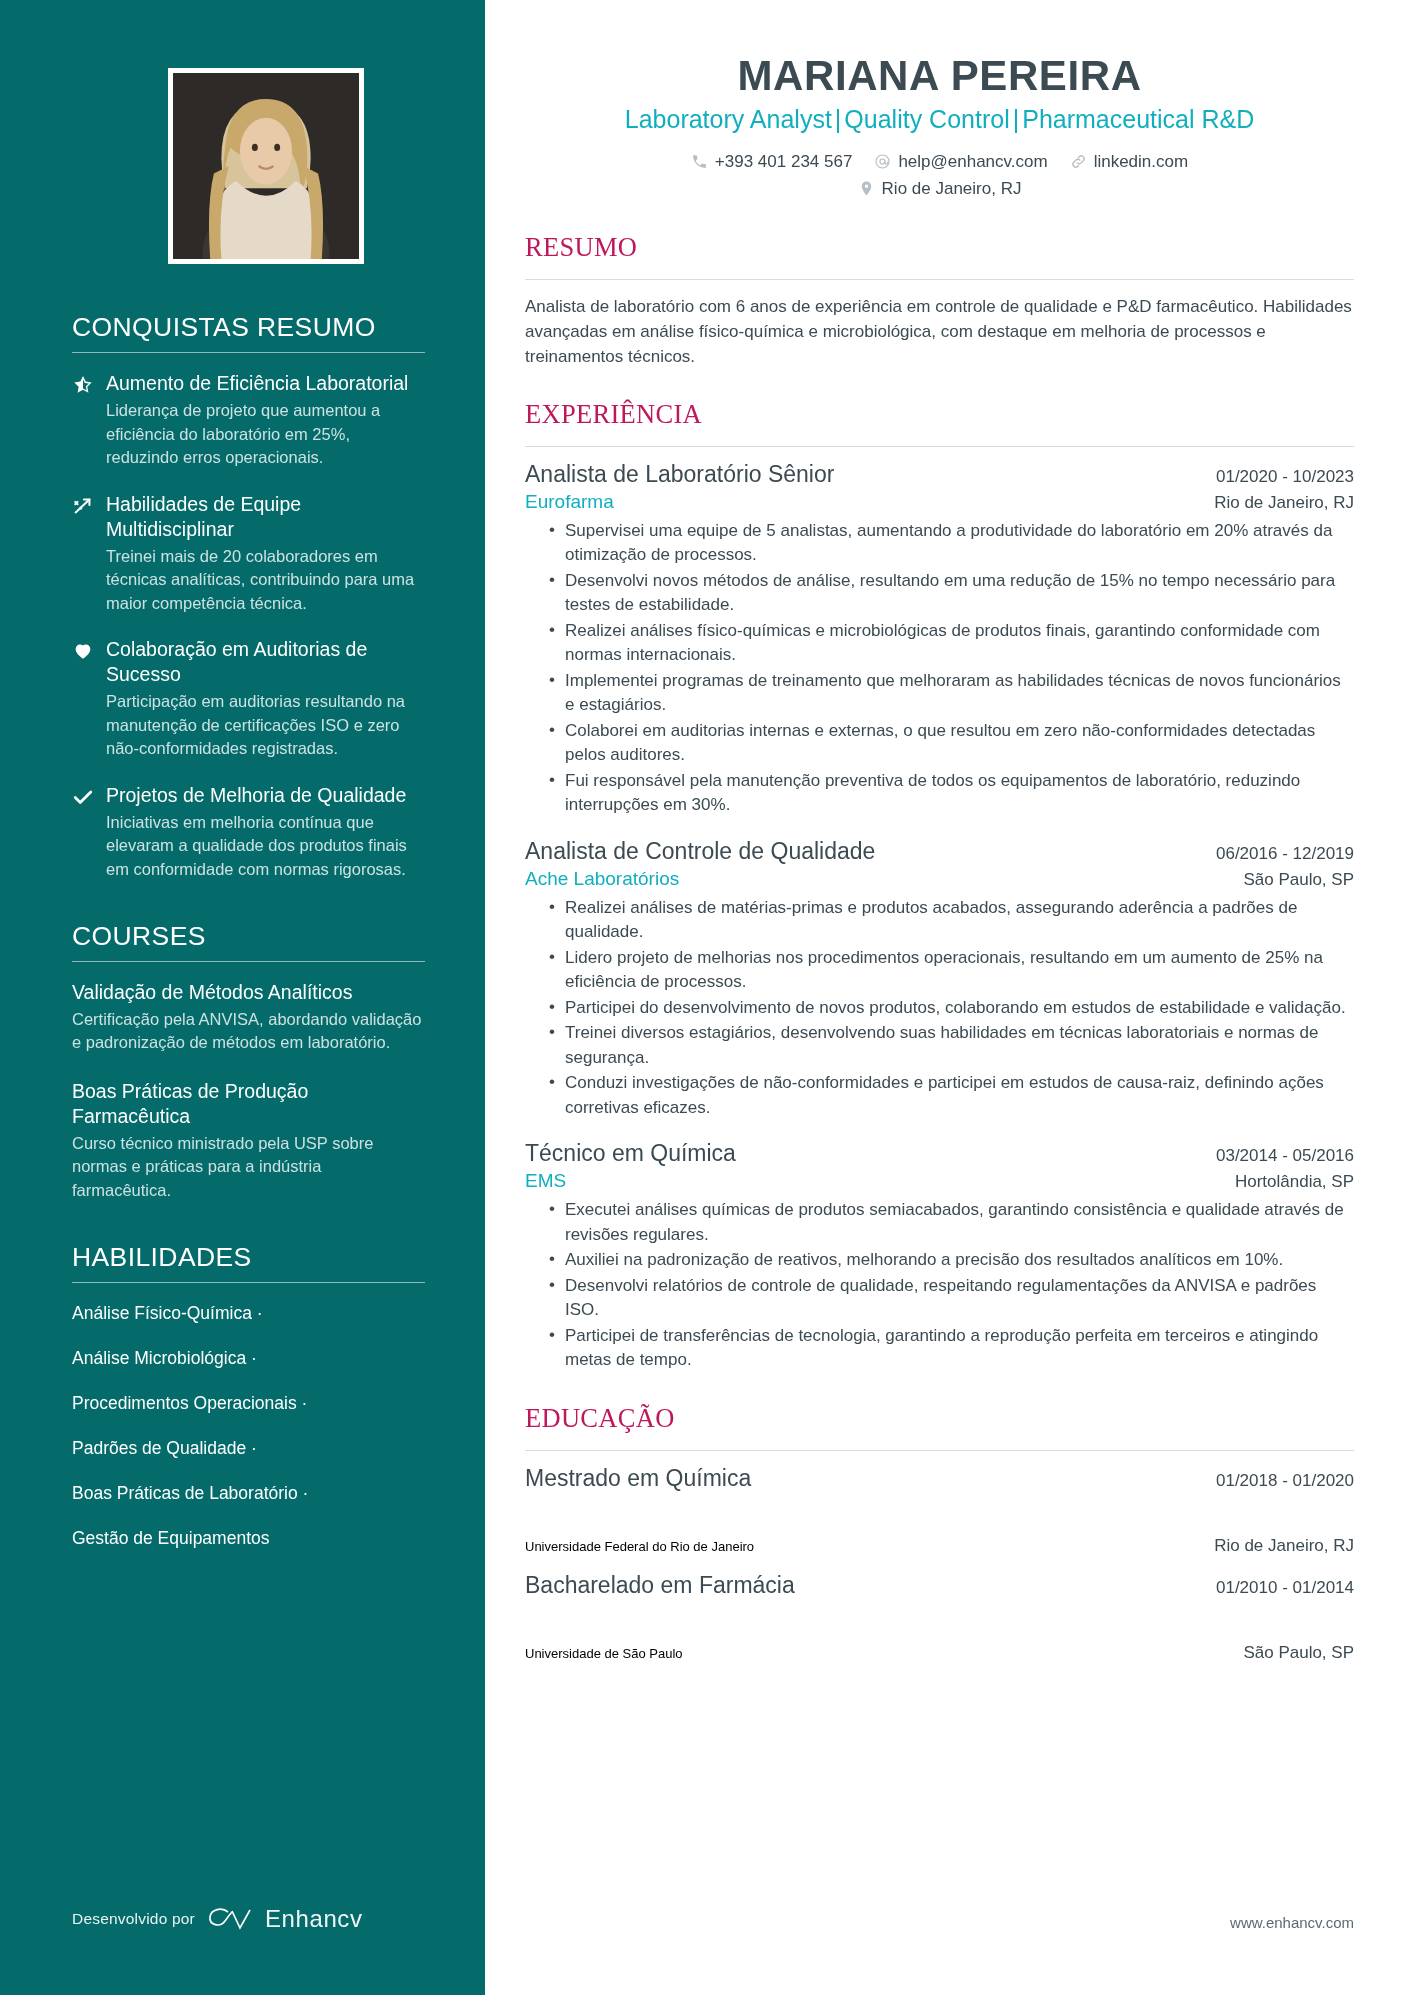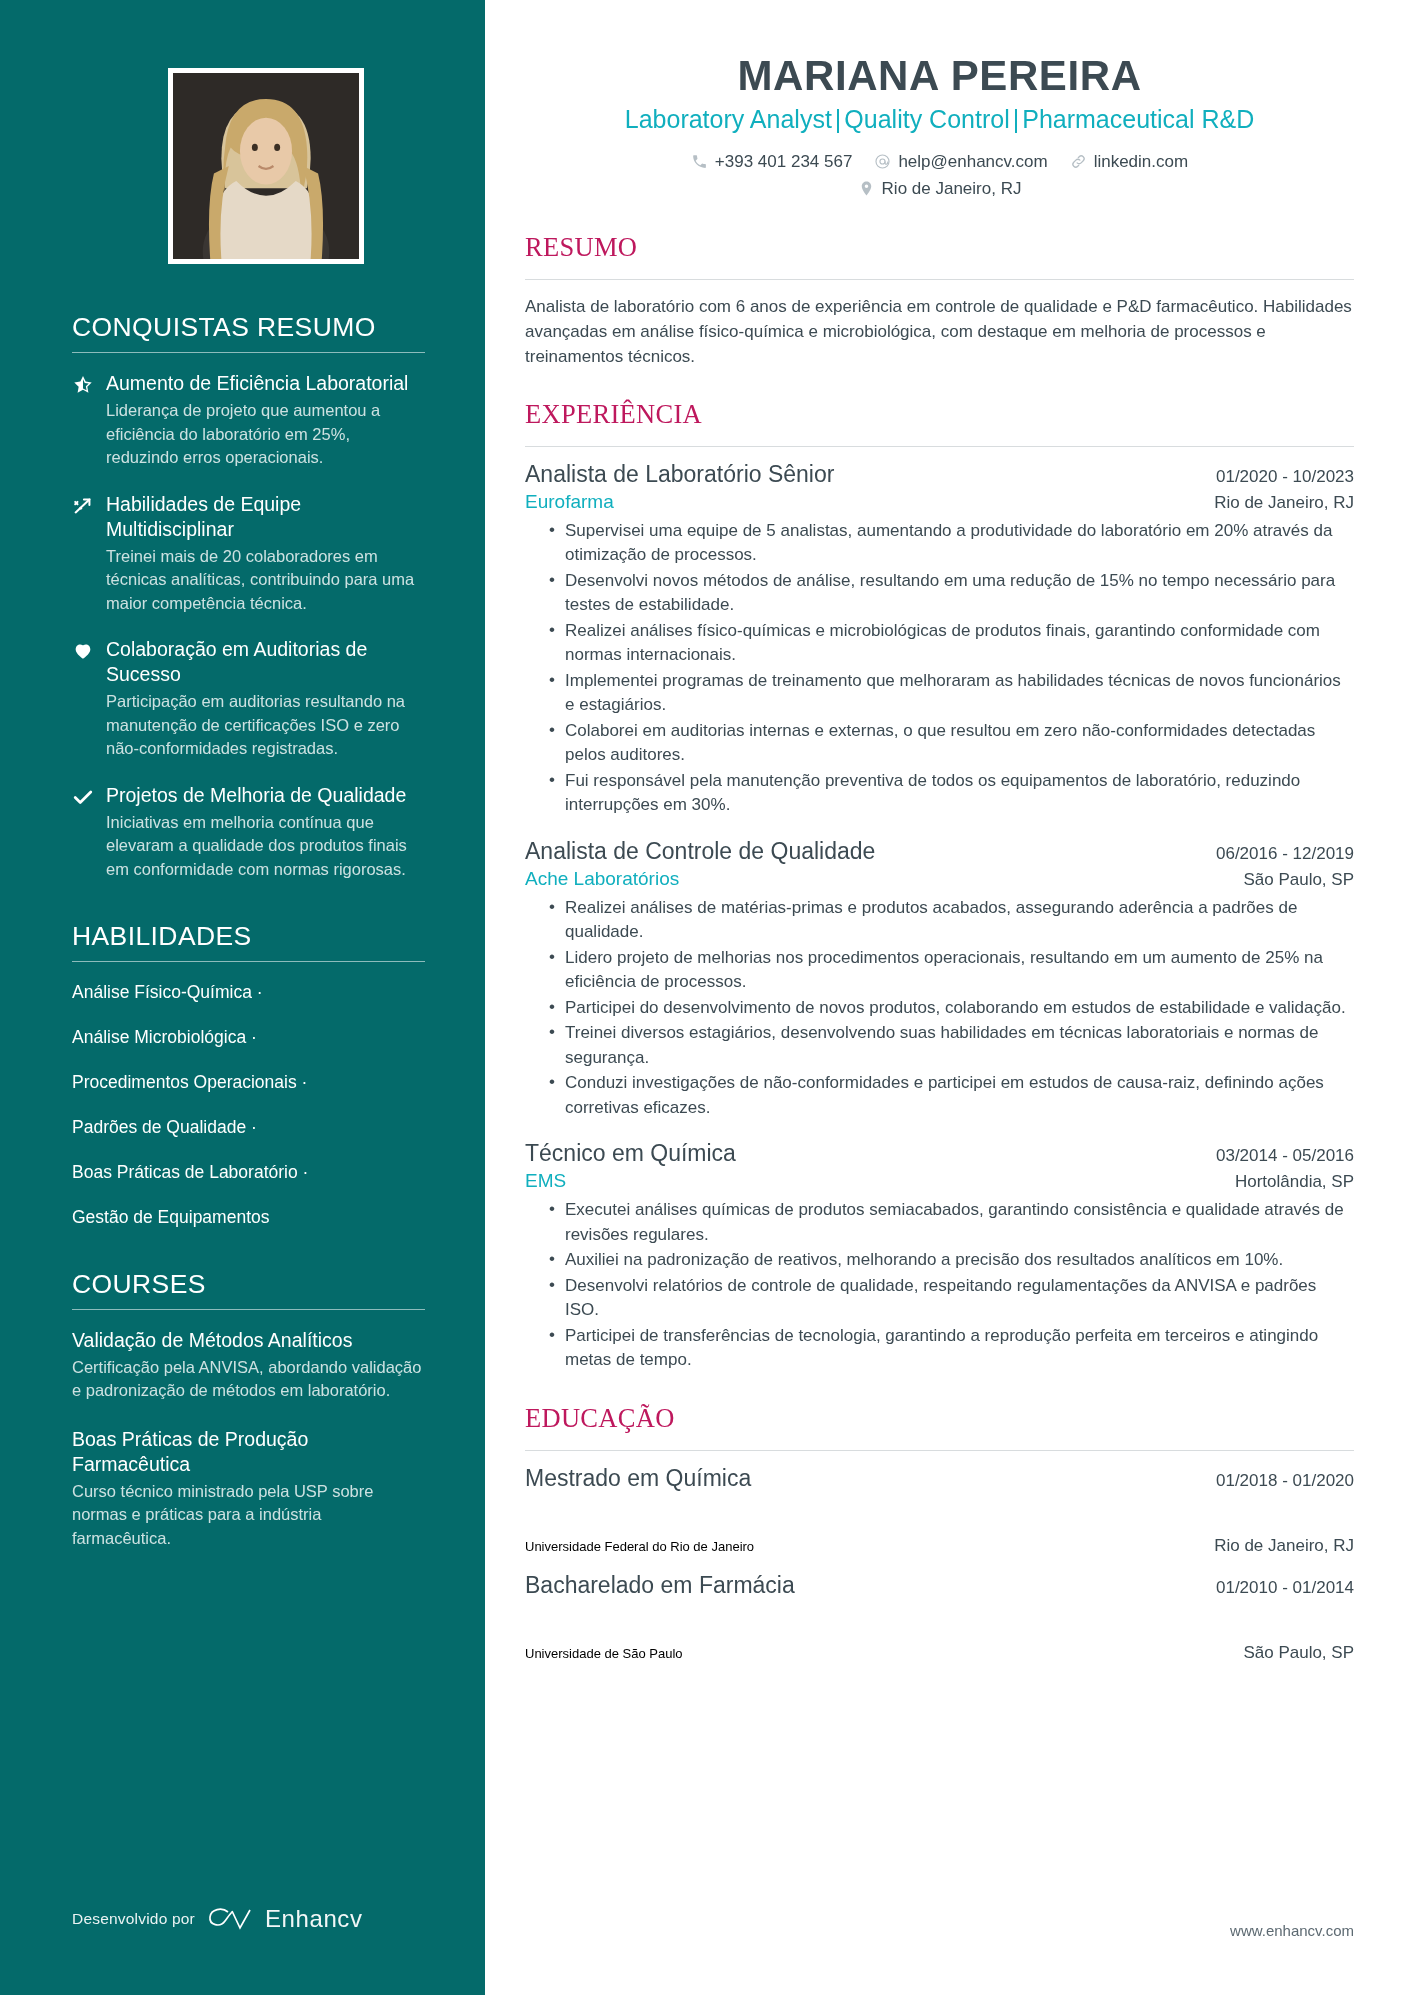--- a/index.html
+++ b/index.html
@@ -281,21 +281,21 @@
   }
   .edu-loc {
     font-size: 17px;
     color: #3c4a52;
     white-space: nowrap;
   }
 
   .main-footer {
     position: absolute;
     right: 56px;
-    bottom: 56px;
+    bottom: 64px;
     font-size: 15px;
     color: #5d6a72;
   }
 </style>
 </head>
 <body>
 
 <div class="resume">
 
   <aside class="sidebar">
@@ -368,45 +368,45 @@
           </svg>
         </div>
         <div class="ach-body">
           <div class="ach-title">Projetos de Melhoria de Qualidade</div>
           <div class="ach-desc">Iniciativas em melhoria contínua que elevaram a qualidade dos produtos finais em conformidade com normas rigorosas.</div>
         </div>
       </div>
     </section>
 
     <section class="side-section">
+      <h2 class="side-title">COURSES</h2>
+      <div class="side-rule"></div>
+
+      <div class="course">
+        <div class="course-title">Validação de Métodos Analíticos</div>
+        <div class="course-desc">Certificação pela ANVISA, abordando validação e padronização de métodos em laboratório.</div>
+      </div>
+
+      <div class="course">
+        <div class="course-title">Boas Práticas de Produção Farmacêutica</div>
+        <div class="course-desc">Curso técnico ministrado pela USP sobre normas e práticas para a indústria farmacêutica.</div>
+      </div>
+    </section>
+
+    <section class="side-section">
       <h2 class="side-title">HABILIDADES</h2>
       <div class="side-rule"></div>
       <div class="skill">Análise Físico-Química ·</div>
       <div class="skill">Análise Microbiológica ·</div>
       <div class="skill">Procedimentos Operacionais ·</div>
       <div class="skill">Padrões de Qualidade ·</div>
       <div class="skill">Boas Práticas de Laboratório ·</div>
       <div class="skill">Gestão de Equipamentos</div>
     </section>
 
-    <section class="side-section">
-      <h2 class="side-title">COURSES</h2>
-      <div class="side-rule"></div>
-
-      <div class="course">
-        <div class="course-title">Validação de Métodos Analíticos</div>
-        <div class="course-desc">Certificação pela ANVISA, abordando validação e padronização de métodos em laboratório.</div>
-      </div>
-
-      <div class="course">
-        <div class="course-title">Boas Práticas de Produção Farmacêutica</div>
-        <div class="course-desc">Curso técnico ministrado pela USP sobre normas e práticas para a indústria farmacêutica.</div>
-      </div>
-    </section>
-
     <div class="side-footer">
       <span class="side-footer-text">Desenvolvido por</span>
       <svg class="brand-logo" width="46" height="26" viewBox="0 0 46 26" fill="none" stroke="#ffffff" stroke-width="1.7">
         <path d="M21 6 C15 1, 4 3, 3 11 C2 19, 13 22, 18 15 C21 11, 23 8, 25 6"></path>
         <path d="M25 5 L33 22 L43 4"></path>
       </svg>
       <span class="brand-name">Enhancv</span>
     </div>
 
   </aside>

